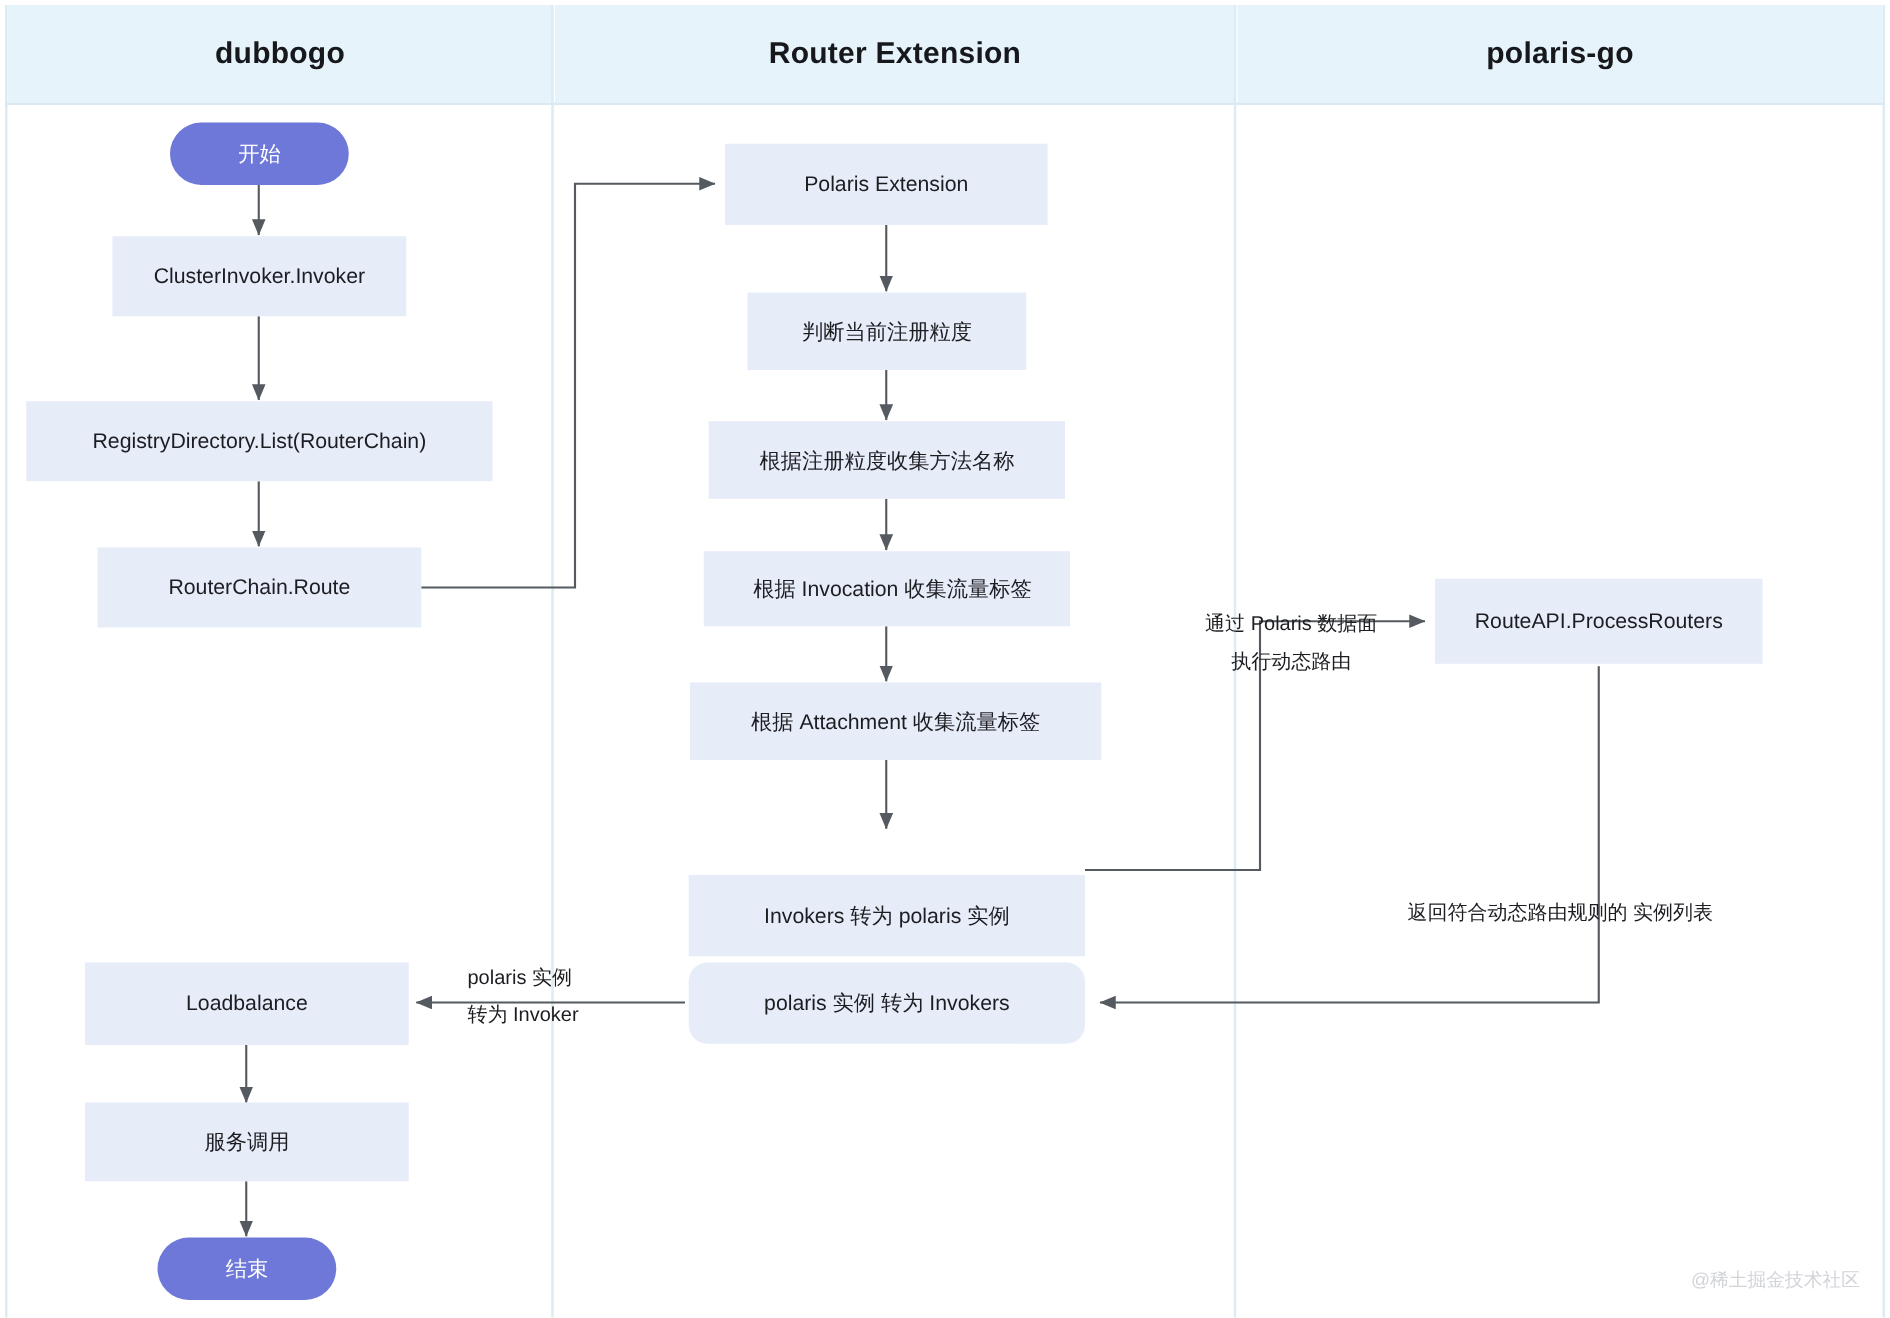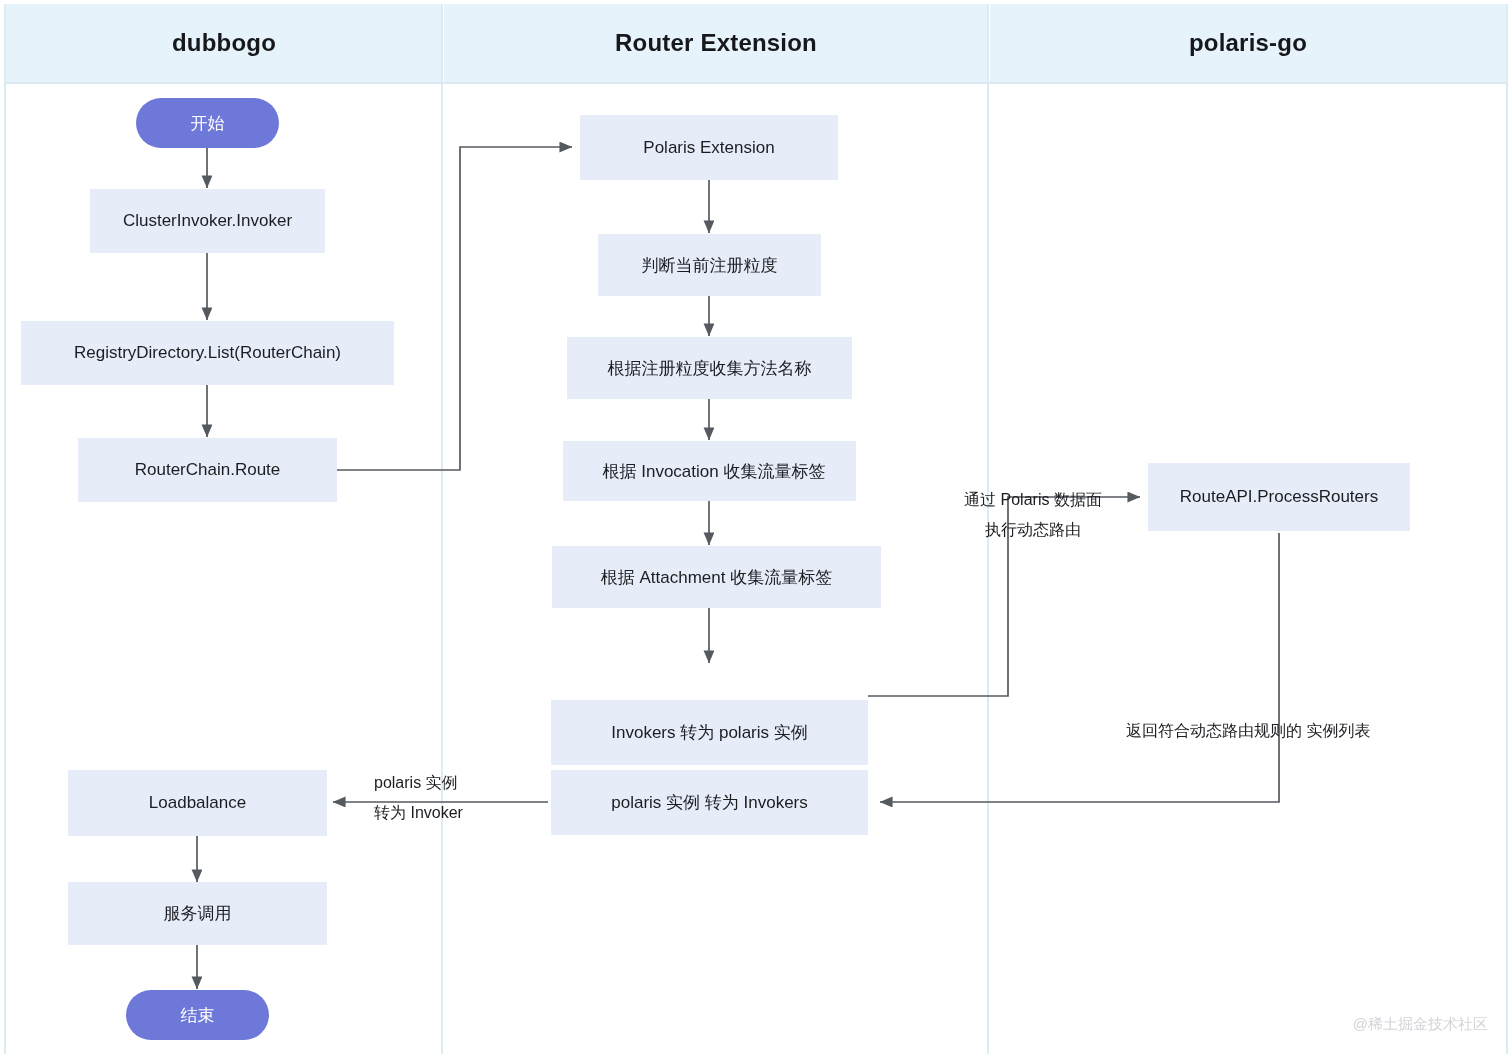--- a/index.html
+++ b/index.html
@@ -166,21 +166,21 @@
   </div>
 
   <div class="node" style="left:552px;top:546px;width:329px;height:62px;">
     <span>根据 Attachment 收集流量标签</span>
   </div>
 
   <div class="node" style="left:551px;top:700px;width:317px;height:65px;">
     <span>Invokers 转为 polaris 实例</span>
   </div>
 
-  <div class="node" style="left:551px;top:770px;width:317px;height:65px;">
+  <div class="node" style="left:551px;top:770px;width:317px;height:65px;border-radius:15px;">
     <span>polaris 实例 转为 Invokers</span>
   </div>
 
   <div class="node" style="left:1148px;top:463px;width:262px;height:68px;justify-content:center;">
     <span>RouteAPI.ProcessRouters</span>
   </div>
 
   <div class="edge-label two-line" style="left:943px;top:457px;text-align:center;width:180px;margin-top:28px;">
     <div>通过 Polaris 数据面</div>
     <div>执行动态路由</div>

